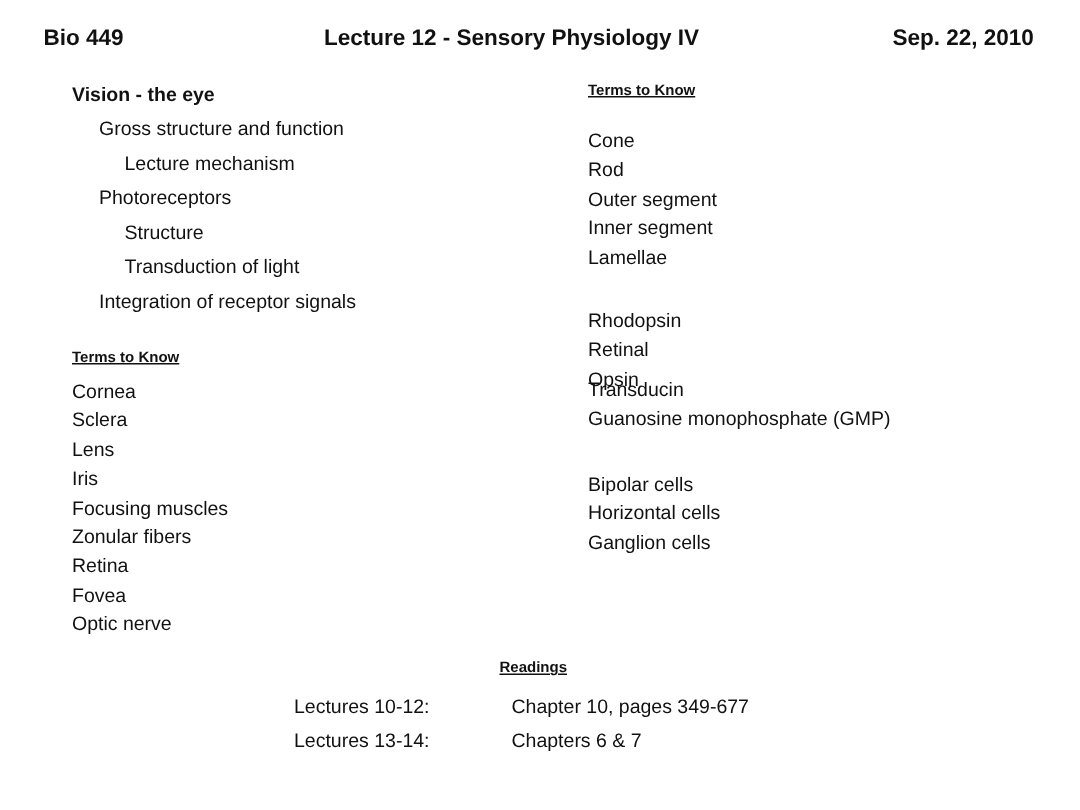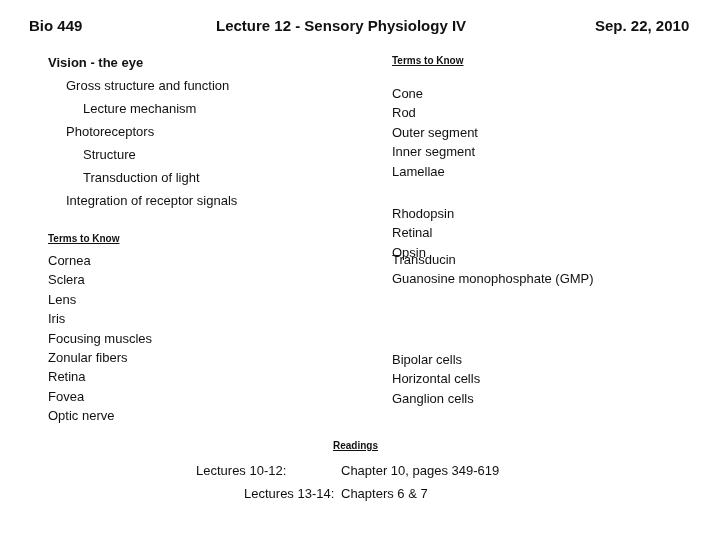--- a/index.html
+++ b/index.html
@@ -65,26 +65,26 @@
   </ul>
   <ul class="list" style="left:392px; top:204px;">
     <li>Rhodopsin</li>
     <li>Retinal</li>
     <li>Opsin</li>
   </ul>
   <ul class="list" style="left:392px; top:250px;">
     <li>Transducin</li>
     <li>Guanosine monophosphate (GMP)</li>
   </ul>
-  <ul class="list" style="left:392px; top:313px;margin-top:37px;">
+  <ul class="list" style="left:392px; top:313px;">
     <li>Bipolar cells</li>
     <li>Horizontal cells</li>
     <li>Ganglion cells</li>
   </ul>
 </div>
 
 <div>
   <div class="abs ul" style="left:333px; top:440px;">Readings</div>
   <div class="abs t" style="left:196px; top:461px;text-align:center;">Lectures 10-12:</div>
-  <div class="abs t" style="left:341px; top:461px;">Chapter 10, pages 349-619</div>
-  <div class="abs t" style="left:196px; top:484px;margin-left:48px;">Lectures 13-14:</div>
+  <div class="abs t" style="left:341px; top:461px;">Chapter 10, pages 349-677</div>
+  <div class="abs t" style="left:196px; top:484px;">Lectures 13-14:</div>
   <div class="abs t" style="left:341px; top:484px;">Chapters 6 &amp; 7</div>
 </div>
 
 </body></html>

